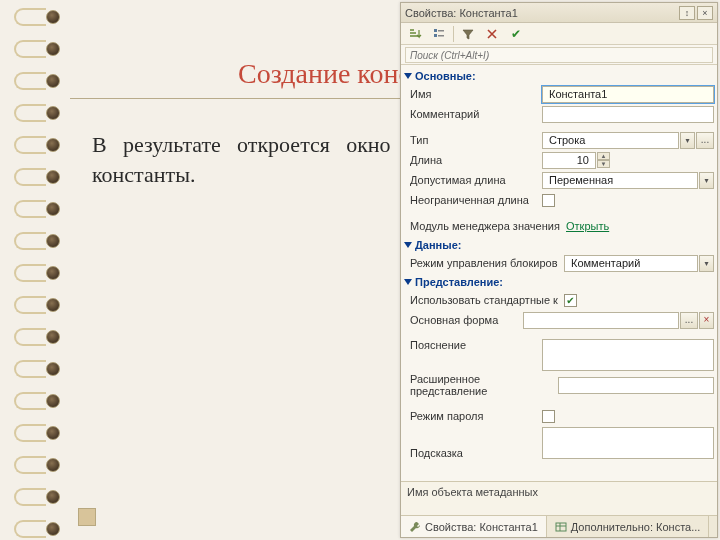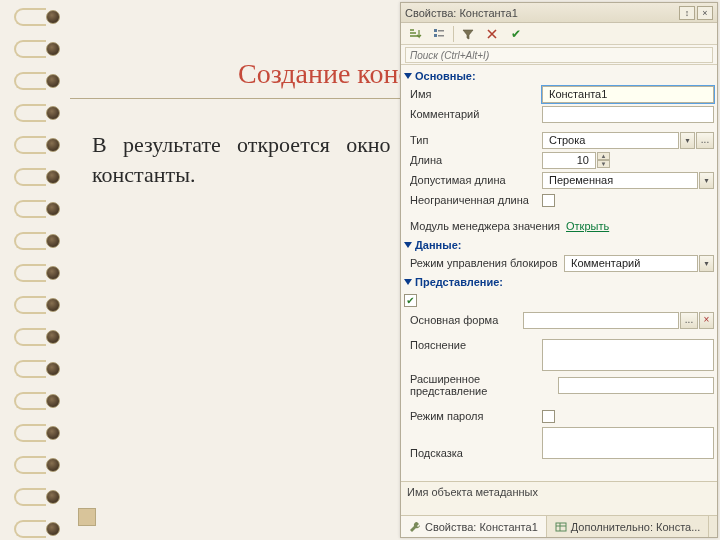--- a/index.html
+++ b/index.html
@@ -334,20 +334,21 @@
           </div>
         <div class="ddbtn">▾</div>
       </div>
     </div>
 
     <div class="section-hd">
       <span class="tri"></span>
       <span>Представление:</span>
     </div>
     <div class="row">
+      <div class="lbl" style="width:160px">Использовать стандартные к</div>
       <div class="val">
           <div class="chk">✔</div>
         </div>
     </div>
     <div class="row">
       <div class="lbl">Основная форма</div>
       <div class="val">
         <input class="textinput" value="" style="">
         <div class="dotsbtn">...</div>
         <div class="xbtn">×</div>

